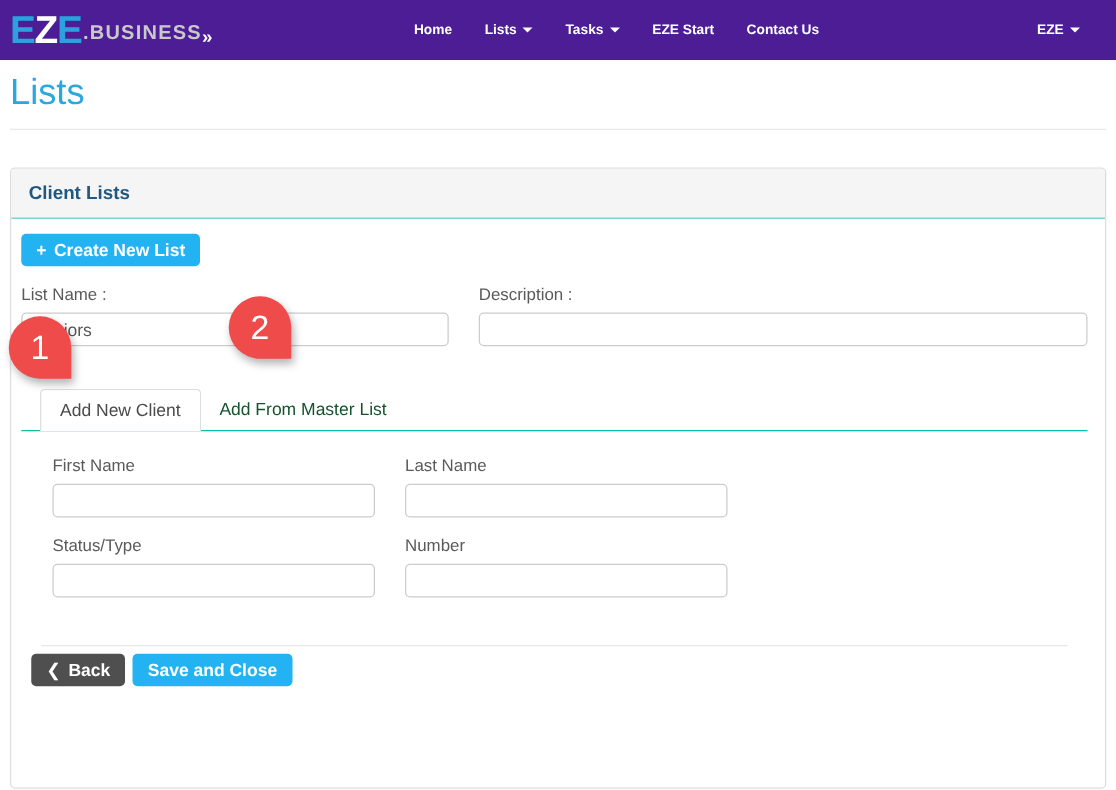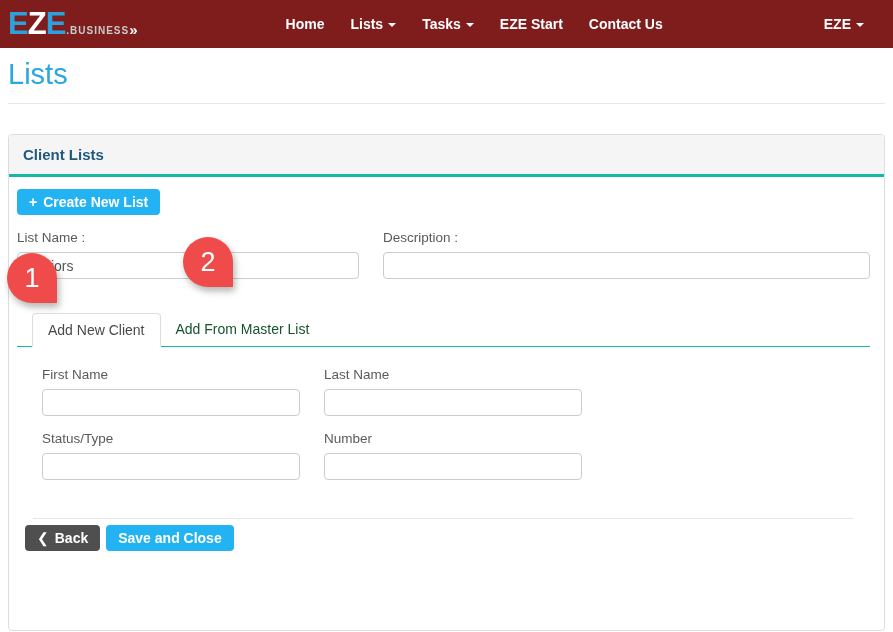--- a/index.html
+++ b/index.html
@@ -9,61 +9,61 @@
     overflow: hidden;
     background: #fff;
     font-family: "Liberation Sans", "DejaVu Sans", sans-serif;
     font-size: 14px;
     color: #555;
   }
 
   
   .navbar {
     height: 48px;
-    background: #7f1d1d;
+    background: #4c1d95;
     display: flex;
     align-items: center;
   }
   .brand {
     display: flex;
     align-items: flex-end;
     padding-left: 8px;
     cursor: pointer;
   }
   .brand-big {
     font-size: 31px;
     font-weight: 800;
     line-height: 0.9;
     letter-spacing: -1px;
   }
   .brand-big .blue { color: #2ba2dd; }
   .brand-big .white { color: #ffffff; }
   .brand-suffix {
-    font-size: 10px;
+    font-size: 16px;
     color: #c9c9c9;
     letter-spacing: 1px;
     margin-left: 1px;
     padding-bottom: 2px;
     font-weight: bold;
   }
   .brand-arrows {
     color: #ffffff;
     font-weight: bold;
     font-size: 15px;
     line-height: 1;
     padding-bottom: 1px;
   }
   .nav-items {
     margin-left: auto;
     display: flex;
   }
   .nav-link {
     color: #fff;
     font-weight: bold;
-    font-size: 14px;
+    font-size: 11px;
     line-height: 48px;
     padding: 0 13px;
     cursor: pointer;
     white-space: nowrap;
   }
   .nav-right {
     margin-left: auto;
     padding-right: 16px;
   }
   .caret {
@@ -95,21 +95,21 @@
     position: relative;
     margin-top: 30px;
     border: 1px solid #ddd;
     border-radius: 4px;
     height: 497px;
     box-sizing: border-box;
     background: #fff;
   }
   .panel-heading {
     background: #f5f5f5;
-    border-bottom: 3px solid #14b8a6;
+    border-bottom: 1px solid #14b8a6;
     border-radius: 3px 3px 0 0;
     padding: 11px 14px;
     font-size: 15px;
     font-weight: bold;
     color: #20587f;
   }
   .panel-body { padding: 0 14px 0 8px; }
 
   .btn {
     display: inline-flex;

